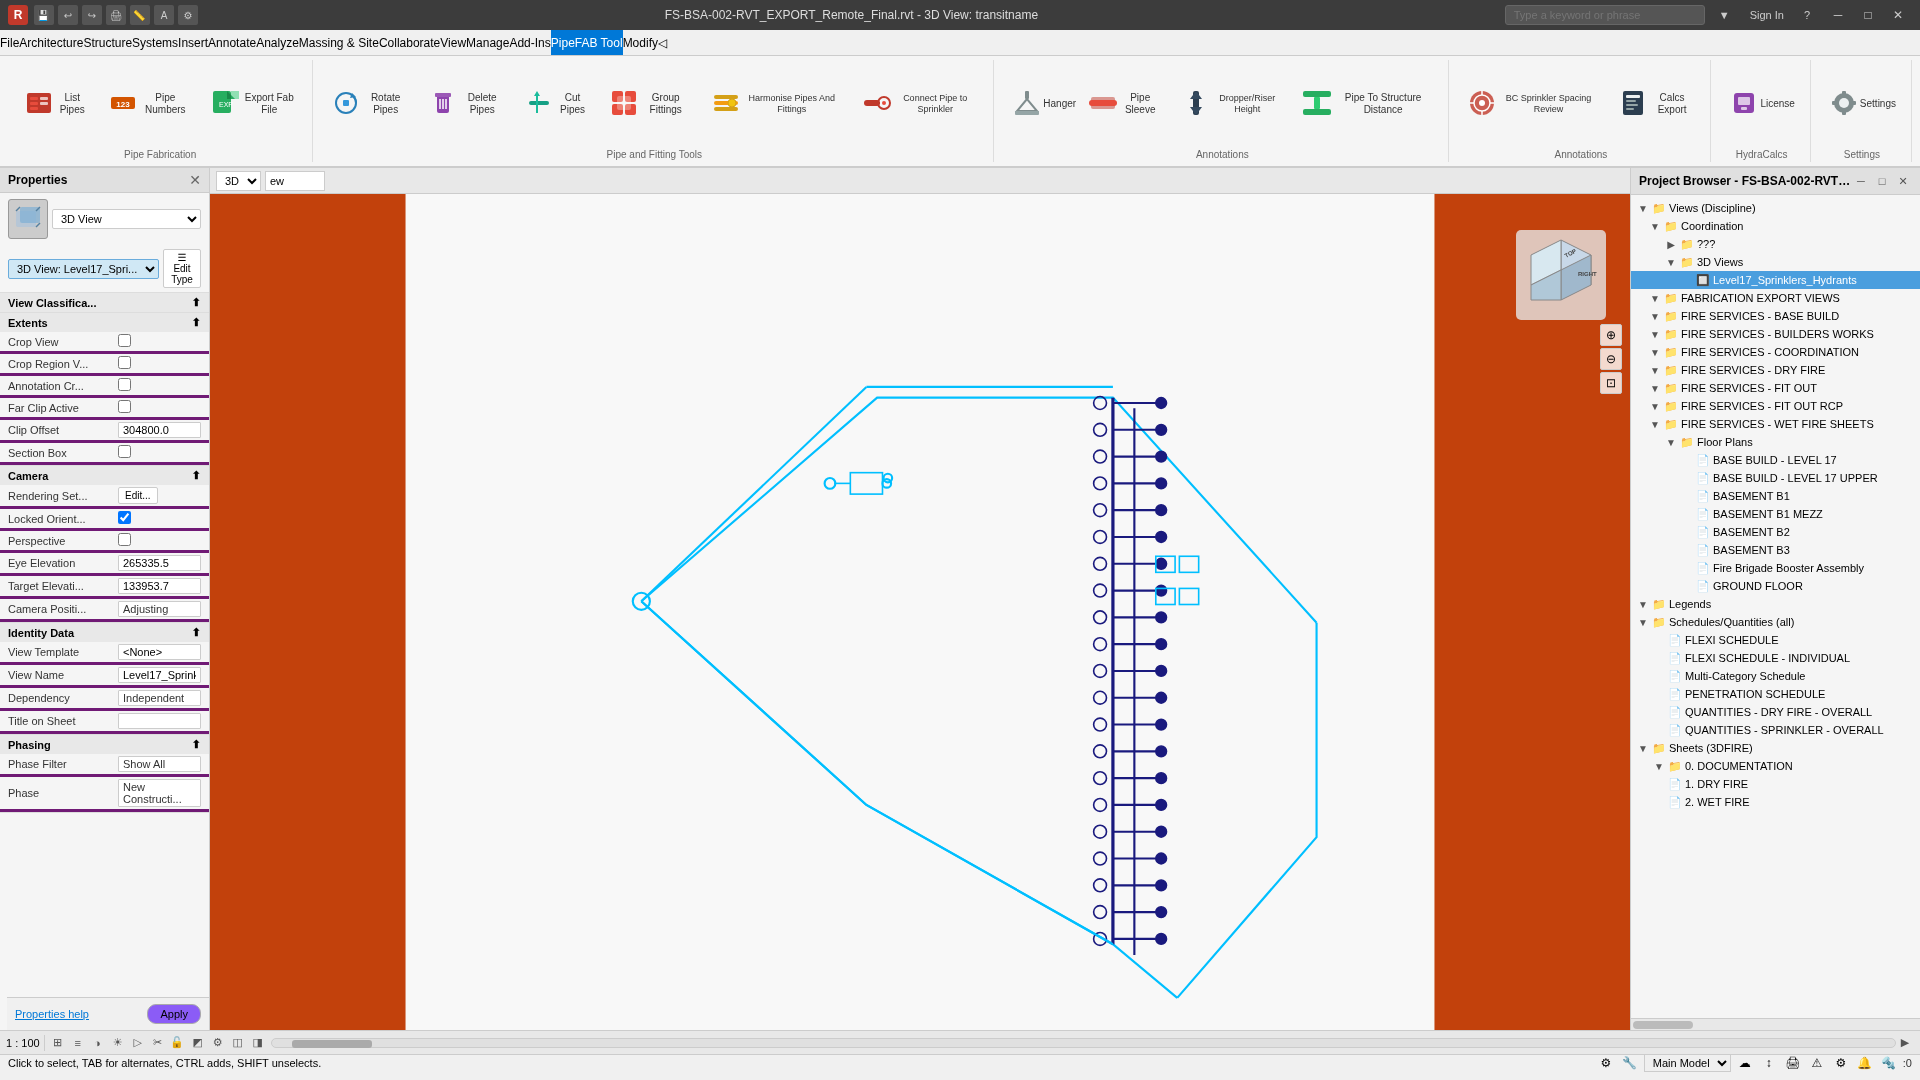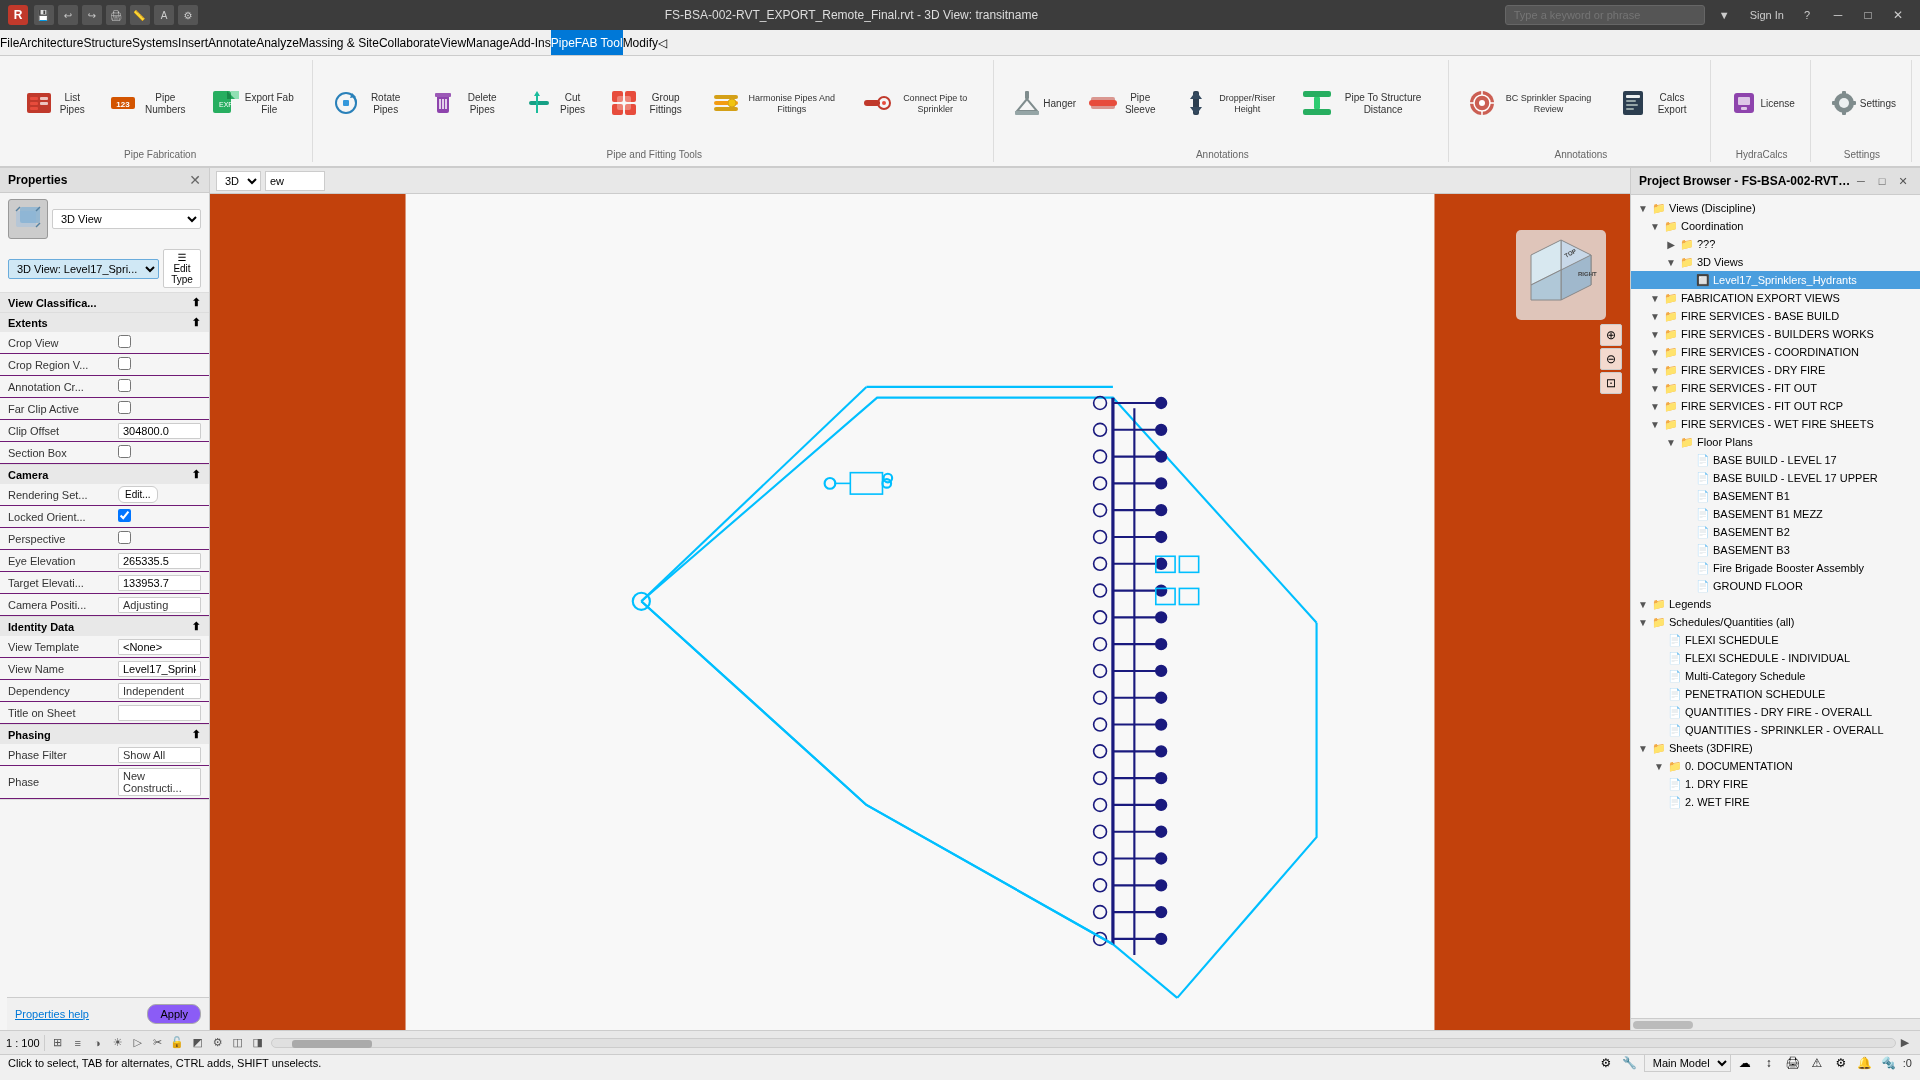--- a/index.html
+++ b/index.html
@@ -40,21 +40,21 @@
     
     #properties-panel { width: 210px; background: #f5f5f5; border-right: 1px solid #ccc; display: flex; flex-direction: column; }
     .panel-header { display: flex; align-items: center; justify-content: space-between; padding: 4px 8px; background: #e0e0e0; border-bottom: 1px solid #ccc; }
     .panel-title { font-size: 12px; font-weight: bold; }
     .panel-close { cursor: pointer; font-size: 14px; color: #666; }
     .view-selector { display: flex; align-items: center; gap: 4px; padding: 6px 8px; }
     .view-icon { width: 40px; height: 40px; background: #ccc; border: 1px solid #999; display: flex; align-items: center; justify-content: center; font-size: 20px; color: #555; border-radius: 3px; }
     .view-dropdown { flex: 1; background: white; border: 1px solid #ccc; border-radius: 2px; padding: 2px 4px; font-size: 11px; }
     .prop-section { border-bottom: 1px solid #ddd; }
     .prop-section-header { display: flex; align-items: center; justify-content: space-between; padding: 3px 8px; background: #e8e8e8; cursor: pointer; font-weight: bold; font-size: 11px; }
-    .prop-row { display: flex; align-items: center; padding: 2px 8px; border-bottom: 1px solid #701a75; min-height: 22px; justify-content: space-between; }
+    .prop-row { display: flex; align-items: center; padding: 2px 8px; border-bottom: 3px solid #701a75; min-height: 22px; justify-content: space-between; }
     .prop-label { width: 110px; font-size: 11px; color: #333; flex-shrink: 0; }
     .prop-value { flex: 1; font-size: 11px; color: #333; }
     .prop-value input[type=checkbox] { margin: 0; }
     .prop-value-text { background: white; border: 1px solid #ccc; padding: 1px 4px; width: 100%; font-size: 11px; border-radius: 1px; }
     .view-name-select { display: flex; align-items: center; gap: 4px; padding: 4px 8px; border-bottom: 1px solid #ddd; }
     .view-name-box { flex: 1; background: #d0e8f5; border: 1px solid #6aacdc; padding: 2px 4px; font-size: 11px; border-radius: 2px; }
     .edit-type-btn { font-size: 10px; padding: 2px 6px; background: white; border: 1px solid #ccc; cursor: pointer; border-radius: 2px; }
     .panel-footer { margin-top: auto; padding: 6px 8px; display: flex; align-items: center; justify-content: space-between; border-top: 1px solid #ccc; background: #f0f0f0; margin-left: 7px; }
     .props-help { color: #0078d7; font-size: 11px; cursor: pointer; text-decoration: underline; }
     .apply-btn { padding: 3px 12px; background: #8b5cf6; border: 1px solid #aaa; cursor: pointer; font-size: 11px; border-radius: 9px; }
@@ -454,21 +454,21 @@
       </div>
 
       <div class="prop-section">
         <div class="prop-section-header">
           <span>Camera</span>
           <span>⬆</span>
         </div>
         <div class="prop-row">
           <span class="prop-label">Rendering Set...</span>
           <span class="prop-value">
-            <button class="edit-type-btn" style="font-size:10px;border-radius:6px;">Edit...</button>
+            <button class="edit-type-btn" style="font-size:10px;">Edit...</button>
           </span>
         </div>
         <div class="prop-row">
           <span class="prop-label">Locked Orient...</span>
           <span class="prop-value"><input type="checkbox" checked="" style=""></span>
         </div>
         <div class="prop-row">
           <span class="prop-label">Perspective</span>
           <span class="prop-value"><input type="checkbox" style=""></span>
         </div>

